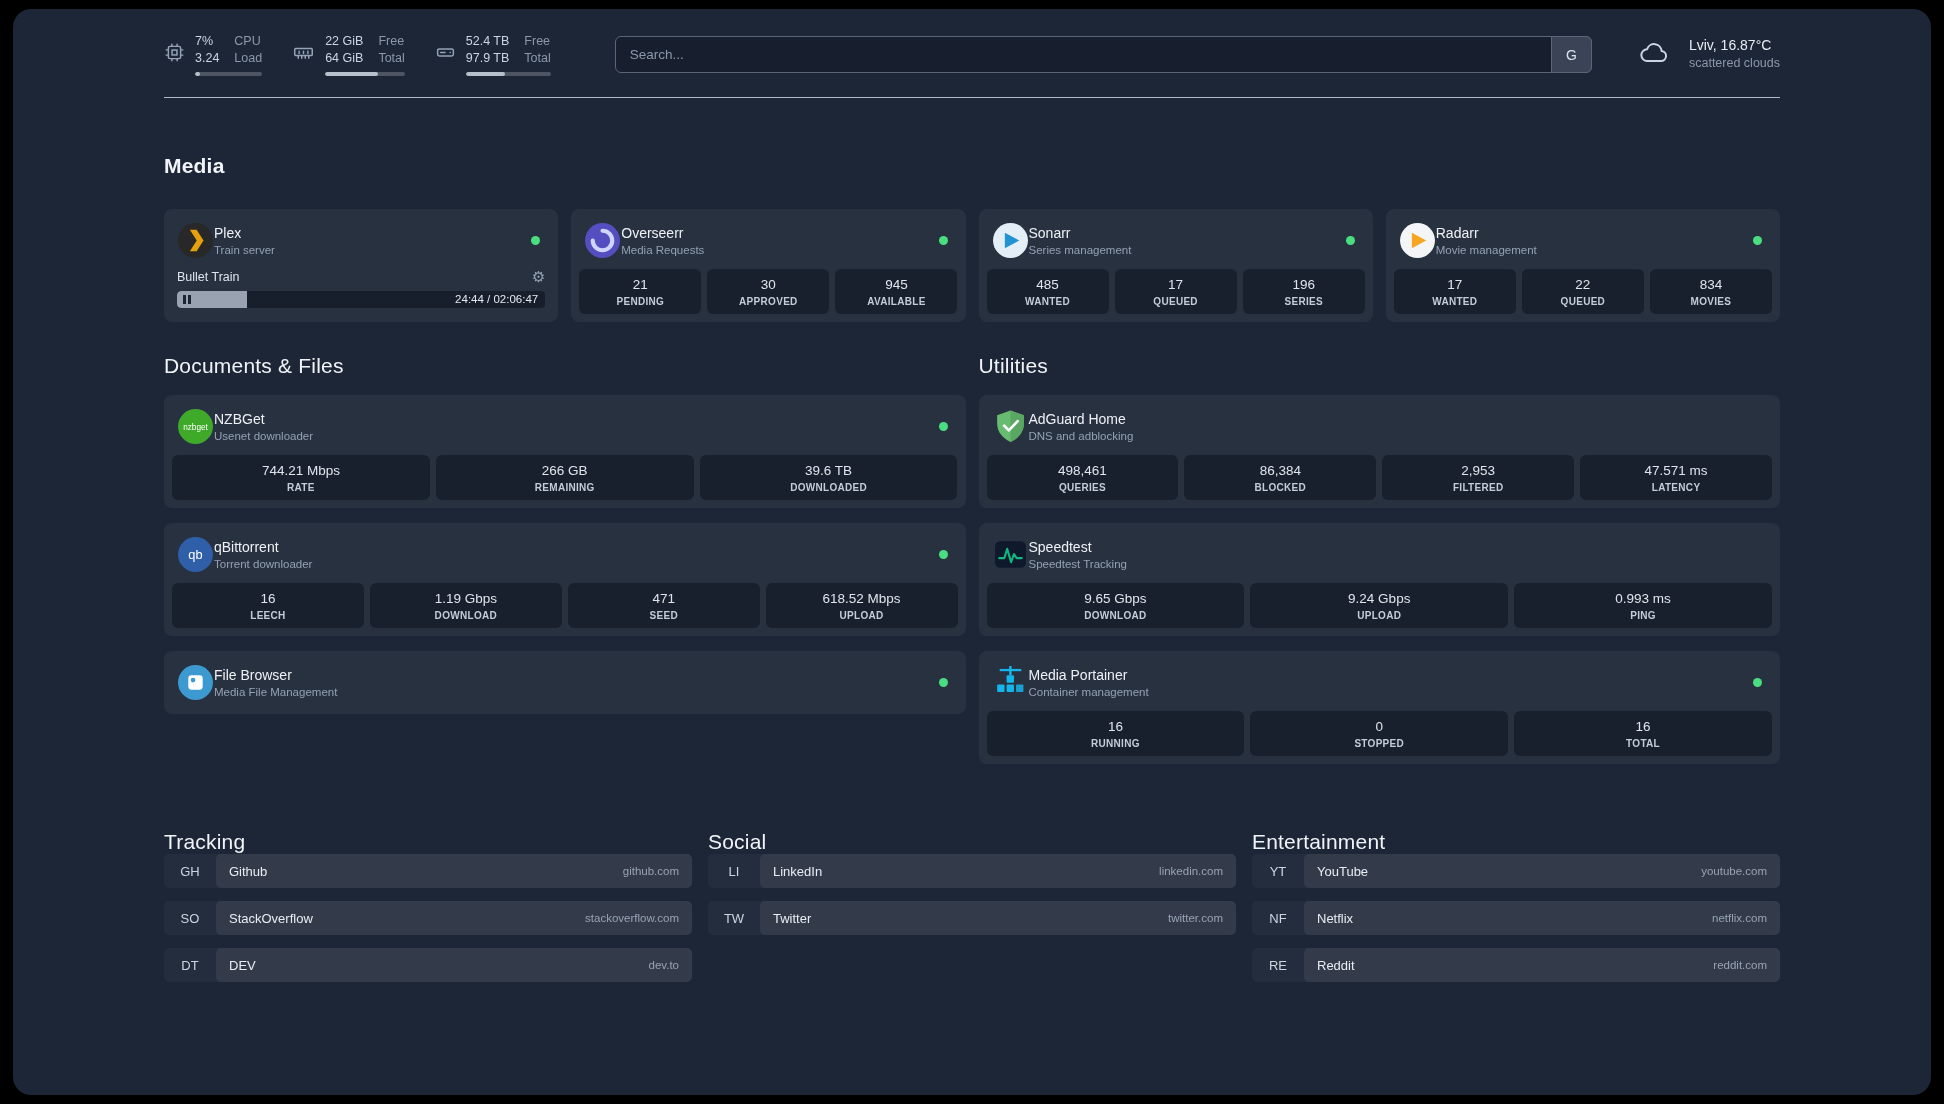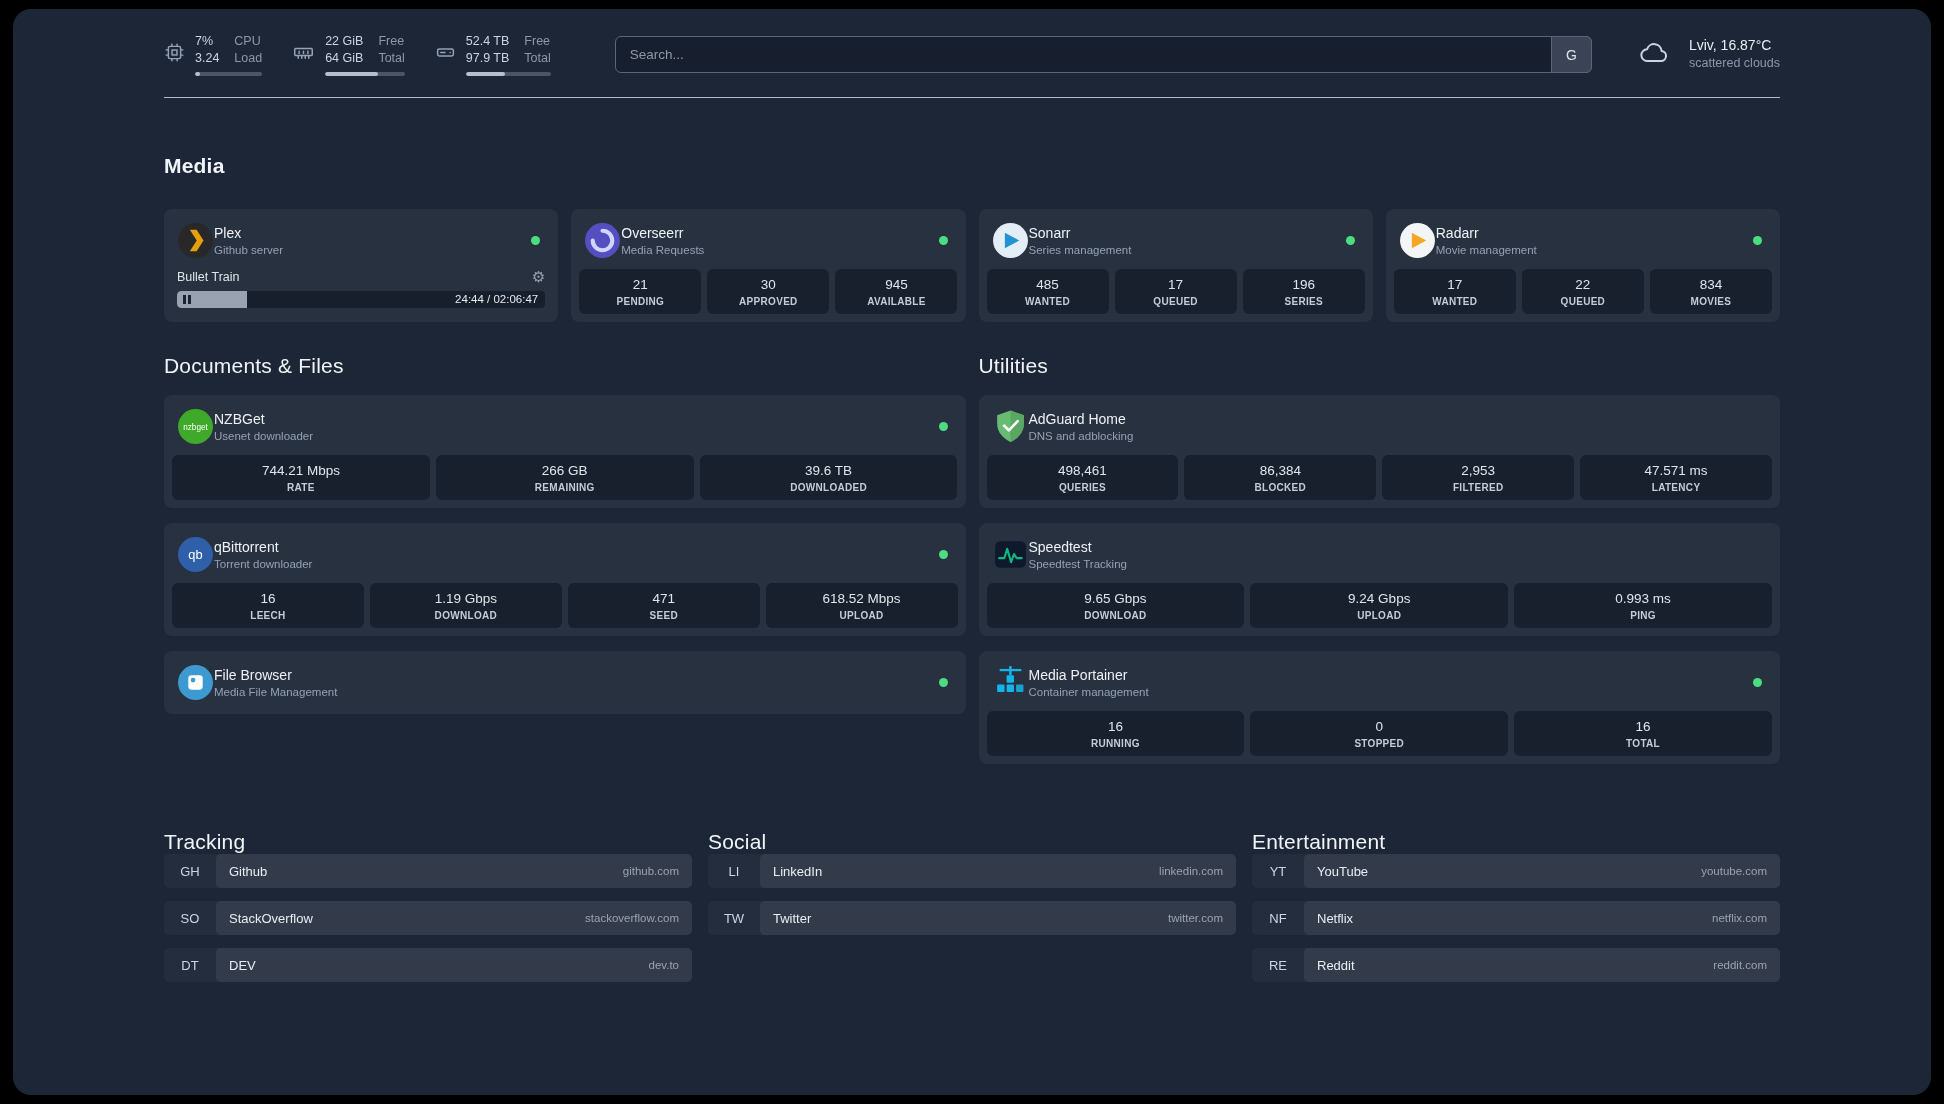--- a/index.html
+++ b/index.html
@@ -206,21 +206,21 @@
       <article class="card">
         <div class="card-head">
           <span class="svc-icon">
             <svg viewBox="0 0 36 36" width="37" height="37">
               <circle cx="18" cy="18" r="17" fill="#282828"></circle>
               <path d="M12.5 7.5h6.6L25.8 18l-6.7 10.5h-6.6L19.2 18z" style="fill:var(--plex-amber,#e5a00d)"></path>
             </svg>
           </span>
           <div class="svc-text">
             <div class="svc-name">Plex</div>
-            <div class="svc-sub">Github server</div>
+            <div class="svc-sub">Train server</div>
           </div>
           <span class="dot"></span>
         </div>
         <div class="player">
           <div class="player-top">
             <span class="player-title">Bullet Train</span>
             <span class="gear">⚙</span>
           </div>
           <div class="player-bar">
             <div class="player-fill" style="width: 19%;">

